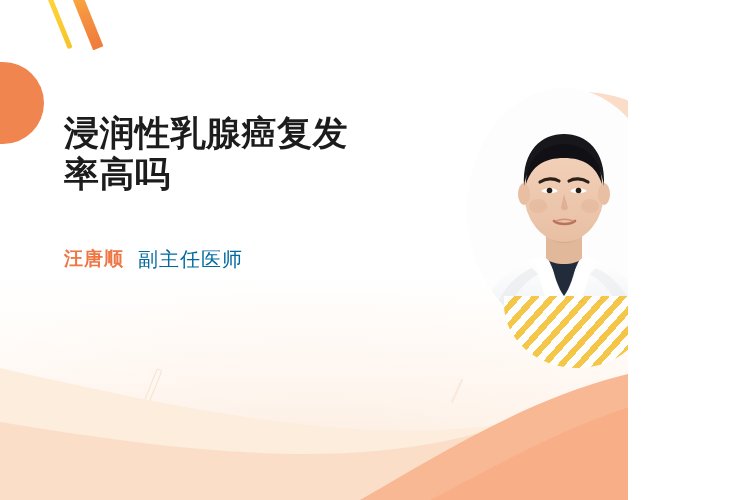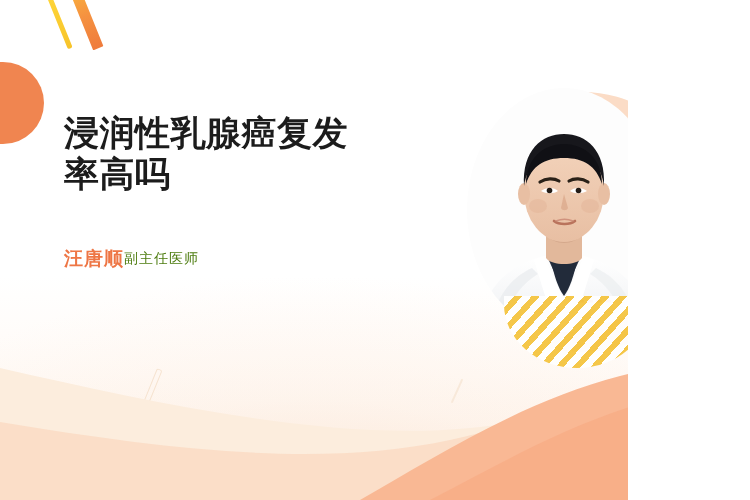--- a/index.html
+++ b/index.html
@@ -163,33 +163,34 @@
     white-space: pre-line;
   }
   .credentials {
     position: absolute;
     left: 64px;
     top: 246px;
     width: 420px;
   }
   .cred-line-1 {
     display: flex;
-    align-items: center;
+    align-items: flex-start;
+    gap: 14px;
     margin-bottom: 11px;
   }
   .doctor-name {
     font-size: 19px;
     font-weight: 700;
     color: #ee7645;
     letter-spacing: 1px;
   }
   .doctor-rank {
-    font-size: 14px;
+    font-size: 20px;
     font-weight: 400;
-    color: #4d7c0f;
+    color: #0369a1;
     letter-spacing: 1px;
   }
   .cred-line-2 {
     font-size: 19px;
     font-weight: 400;
     color: #f19070;
     letter-spacing: 0.6px;
     white-space: pre;
   }
 </style>

